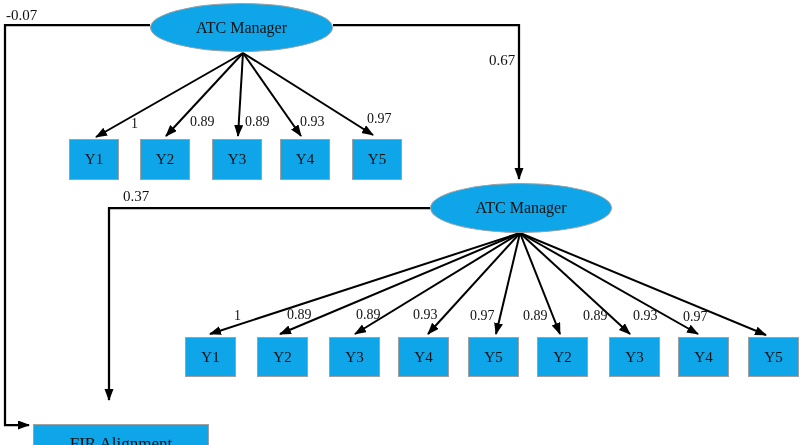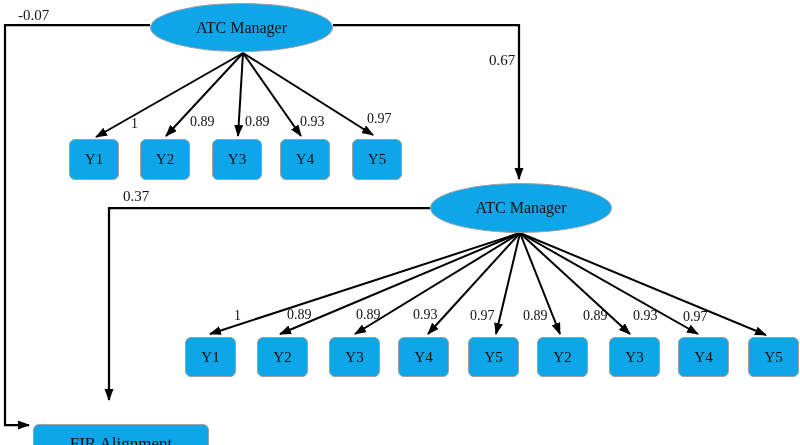--- a/index.html
+++ b/index.html
@@ -30,21 +30,21 @@
     align-items: center;
     justify-content: center;
     background: #0ea5e9;
     border: 1px solid #a0a0a0;
     text-align: left;
   }
   .ellipse {
     border-radius: 50%;
     font-size: 16px;
   }
-  .box { font-size: 15px; border-radius: 6px; }
+  .box { font-size: 15px; }
   .outcome-box { font-size: 17px; }
   .coef {
     position: absolute;
     font-size: 15px;
     white-space: nowrap;
   }
   .loading {
     position: absolute;
     font-size: 14px;
     white-space: nowrap;
@@ -97,21 +97,21 @@
   <div class="node box" style="left:185px; top:337px; width:51px; height:40px;">Y1</div>
   <div class="node box" style="left:257px; top:337px; width:51px; height:40px;">Y2</div>
   <div class="node box" style="left:329px; top:337px; width:51px; height:40px;">Y3</div>
   <div class="node box" style="left:398px; top:337px; width:51px; height:40px;">Y4</div>
   <div class="node box" style="left:468px; top:337px; width:51px; height:40px;">Y5</div>
   <div class="node box" style="left:537px; top:337px; width:51px; height:40px;">Y2</div>
   <div class="node box" style="left:609px; top:337px; width:51px; height:40px;">Y3</div>
   <div class="node box" style="left:678px; top:337px; width:51px; height:40px;">Y4</div>
   <div class="node box" style="left:748px; top:337px; width:51px; height:40px;">Y5</div>
 
-  <span class="coef" style="left:6px;   top:7px;margin-left:12px;">-0.07</span>
+  <span class="coef" style="left:6px;   top:7px;">-0.07</span>
   <span class="coef" style="left:489px; top:7px;margin-top:45px;">0.67</span>
   <span class="coef" style="left:99px;  top:188px;margin-left:24px;">0.37</span>
 
   <span class="loading" style="left:131px; top:116px;">1</span>
   <span class="loading" style="left:190px; top:114px;">0.89</span>
   <span class="loading" style="left:245px; top:114px;">0.89</span>
   <span class="loading" style="left:300px; top:114px;">0.93</span>
   <span class="loading" style="left:367px; top:111px;">0.97</span>
 
   <span class="loading" style="left:234px; top:308px;">1</span>

